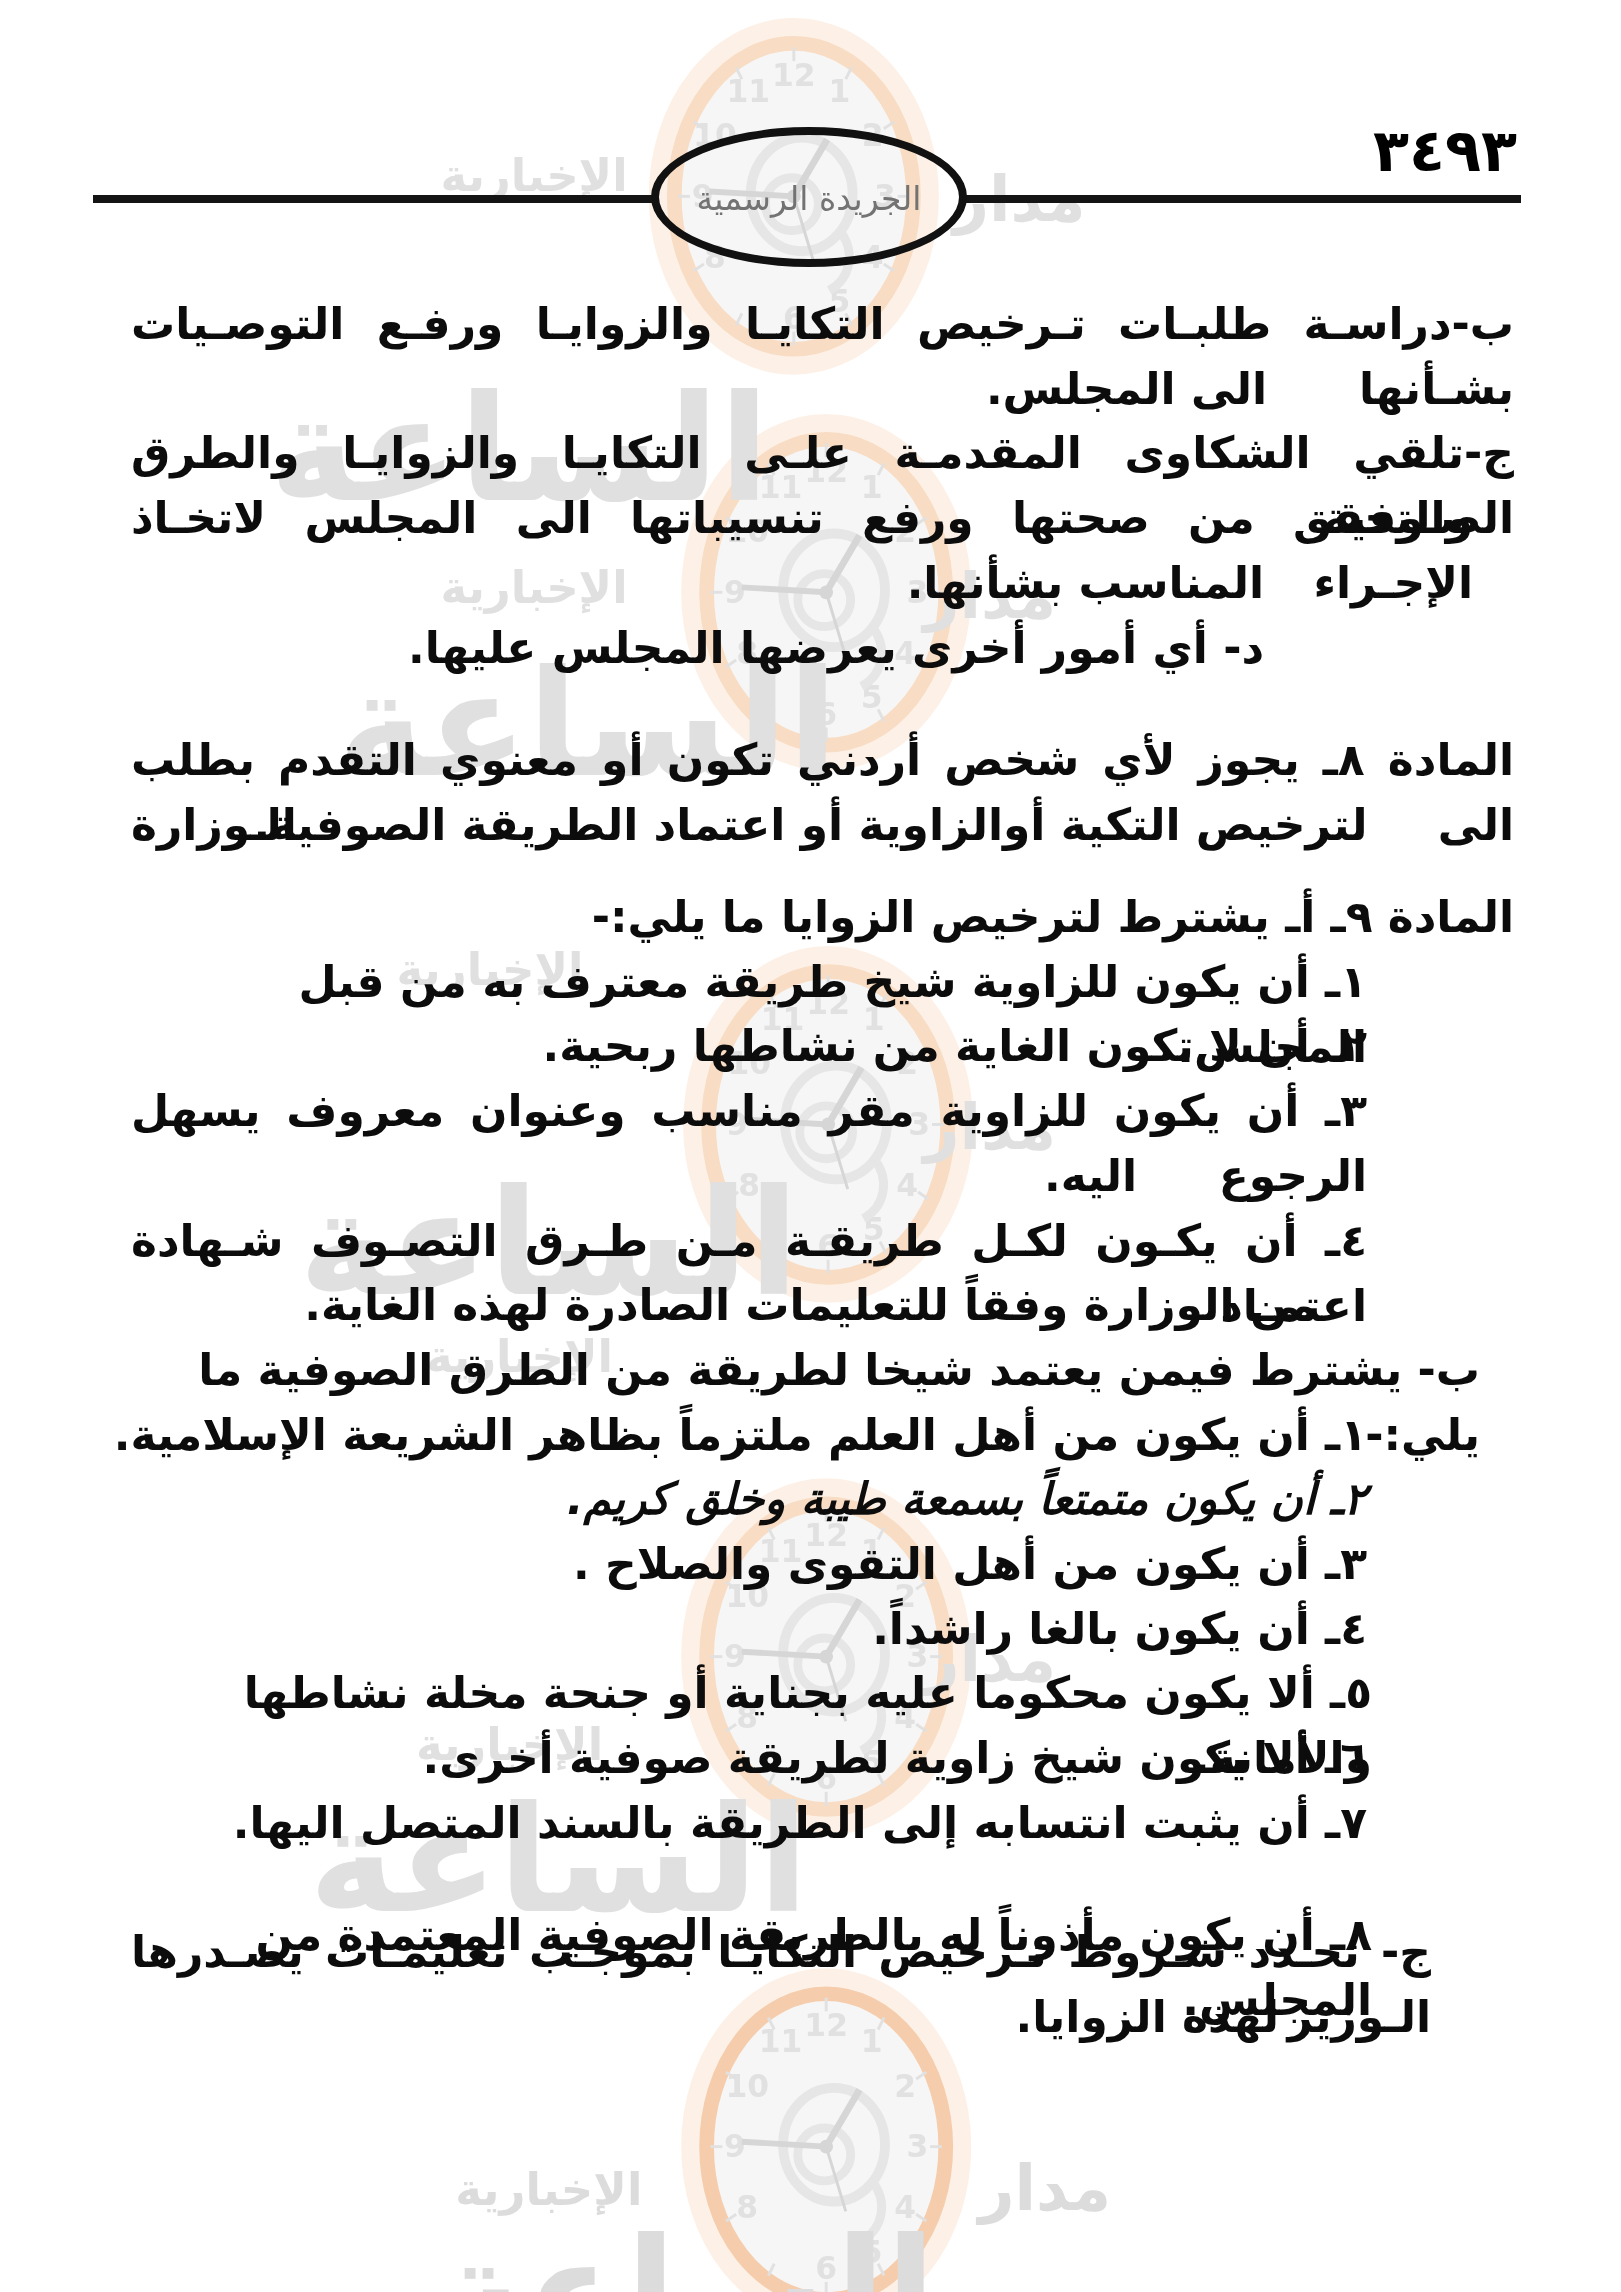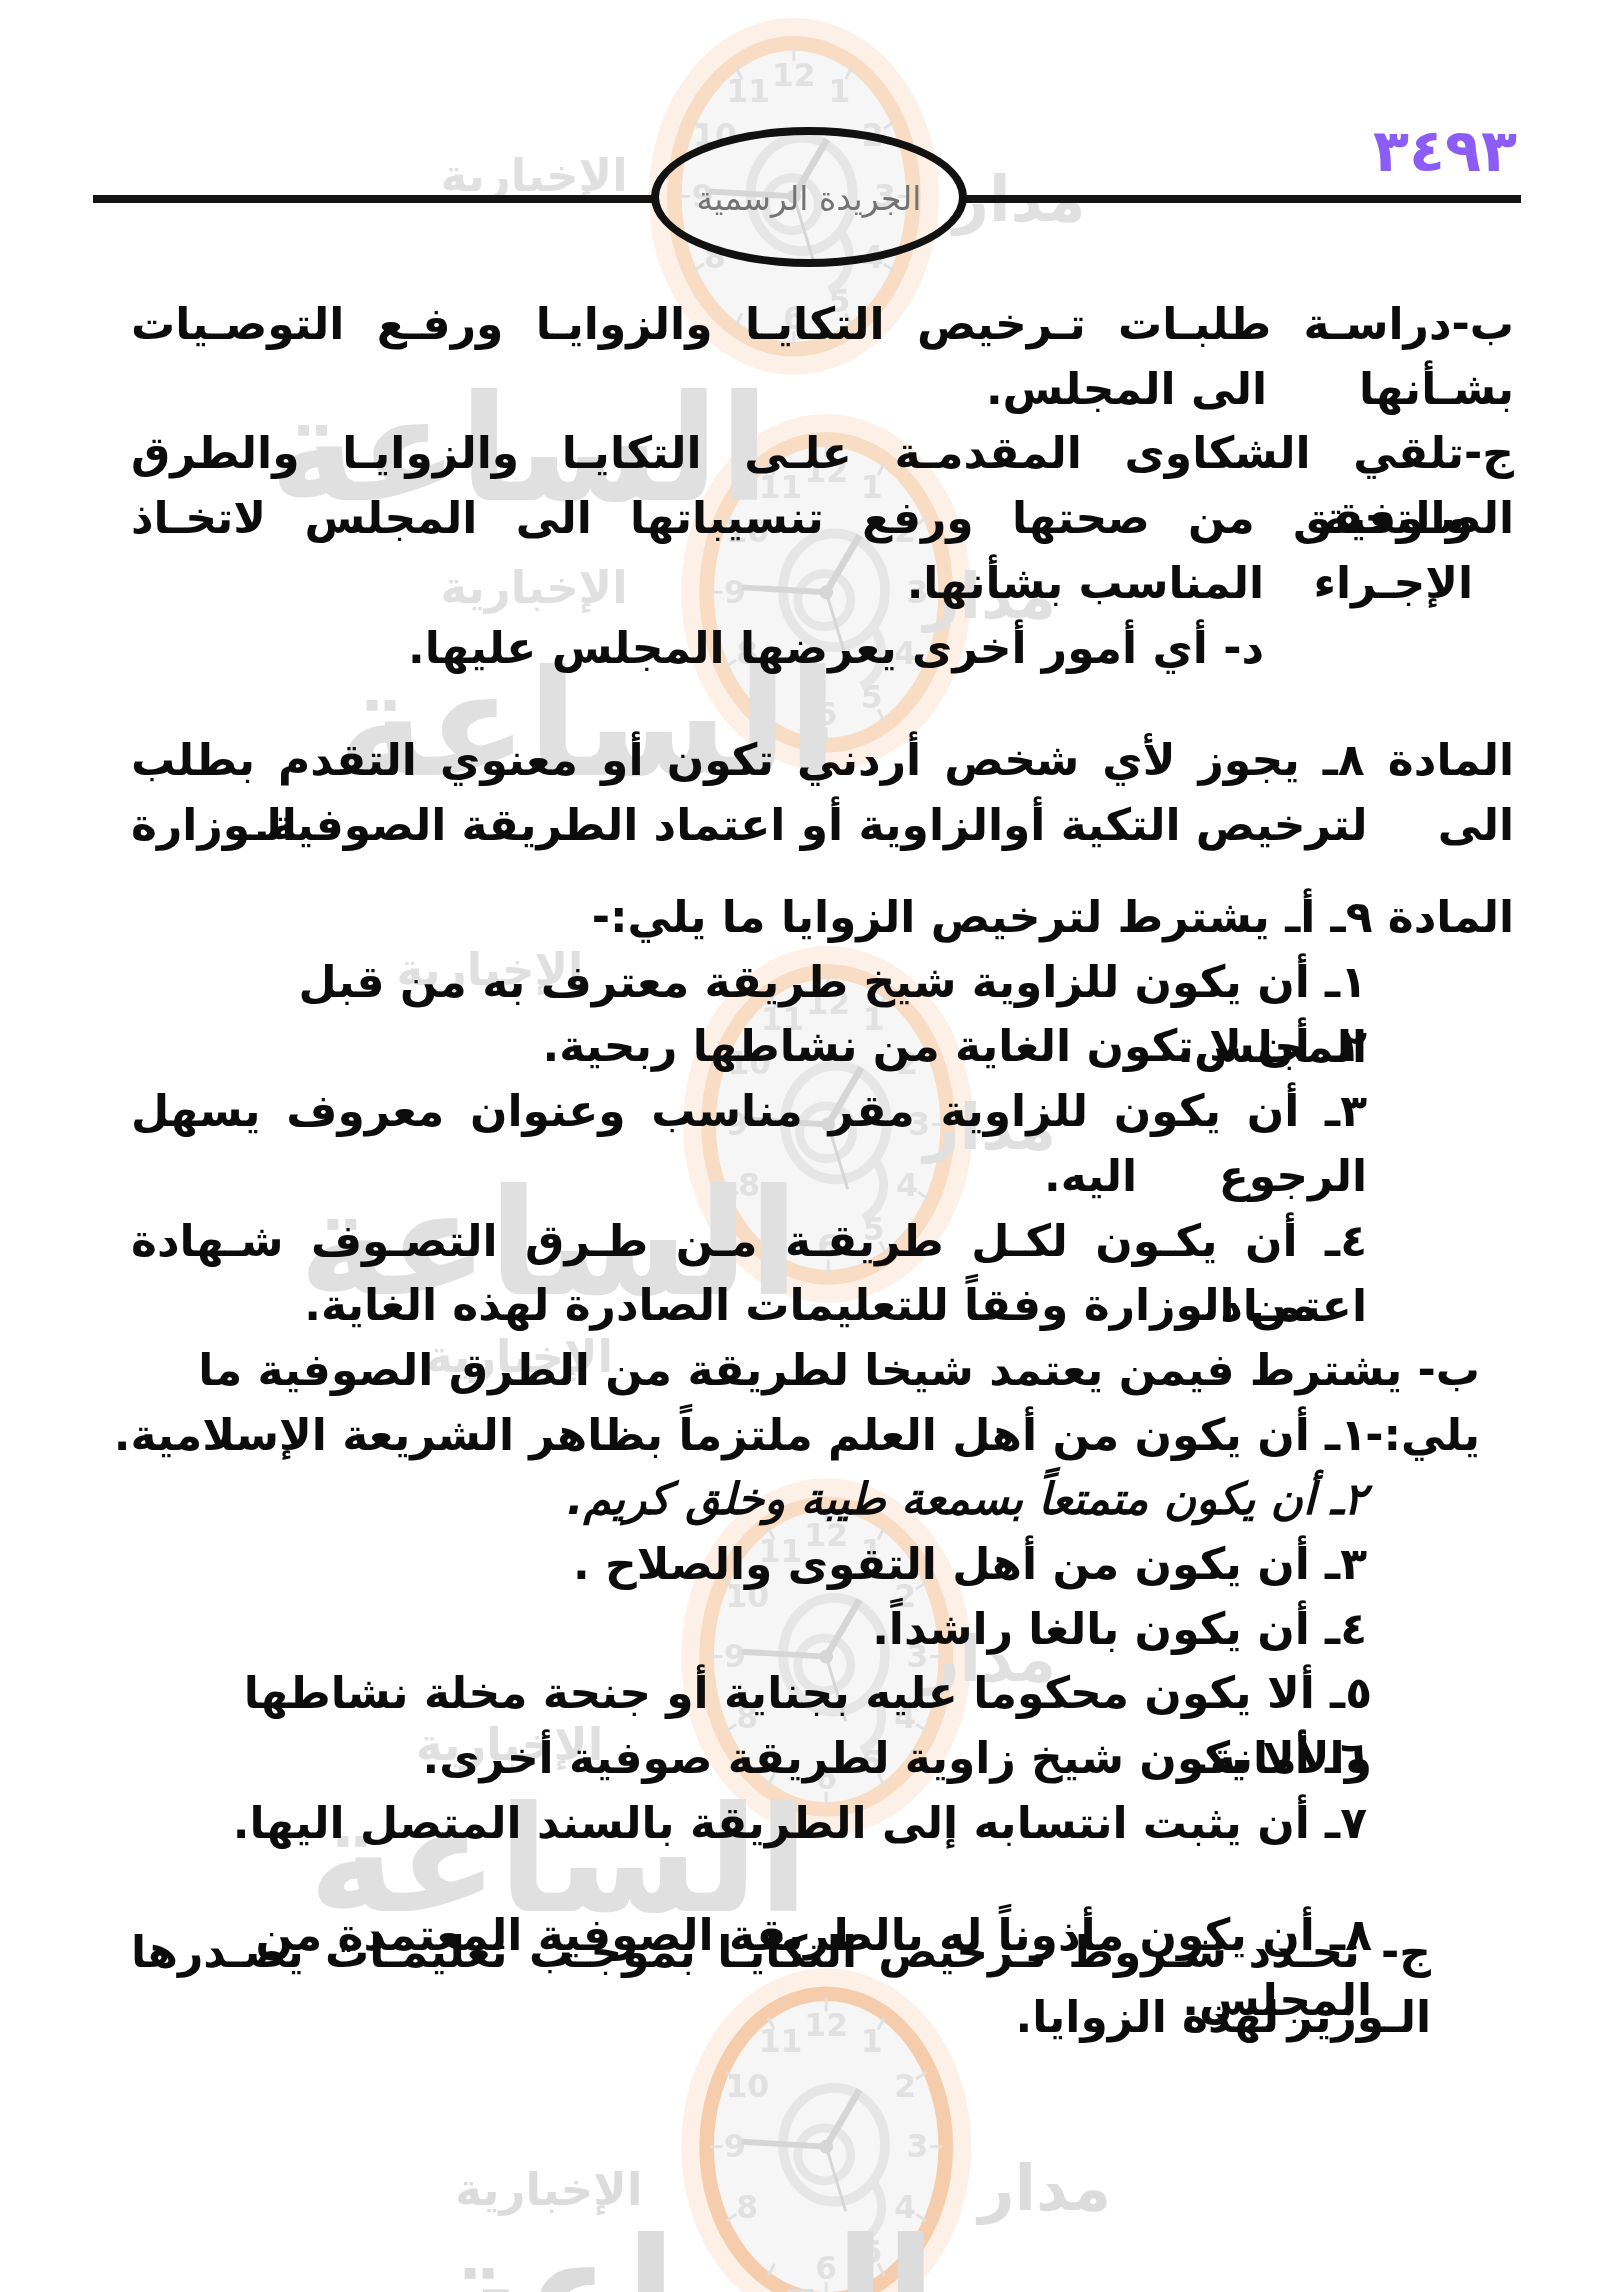--- a/index.html
+++ b/index.html
@@ -10,21 +10,21 @@
     overflow:hidden;
     font-family:"DejaVu Sans",sans-serif;
     margin:0 auto;
   }
   
   .wm-layer{position:absolute;inset:0;z-index:0;pointer-events:none;}
   
   .content{position:absolute;inset:0;z-index:1;}
   .page-number{
     position:absolute;top:116px;right:104px;
-    font-size:59px;font-weight:bold;color:#8b5cf6;
+    font-size:59px;font-weight:bold;color:#000000;
     letter-spacing:2px;direction:rtl;
   }
   .header-rule{
     position:absolute;top:195px;height:7.8px;background:#141414;
   }
   .header-rule.left-seg{left:93px;width:566px;}
   .header-rule.right-seg{right:100px;width:559px;}
   .gazette-oval{
     position:absolute;left:651px;top:127px;
     width:300px;height:124px;

